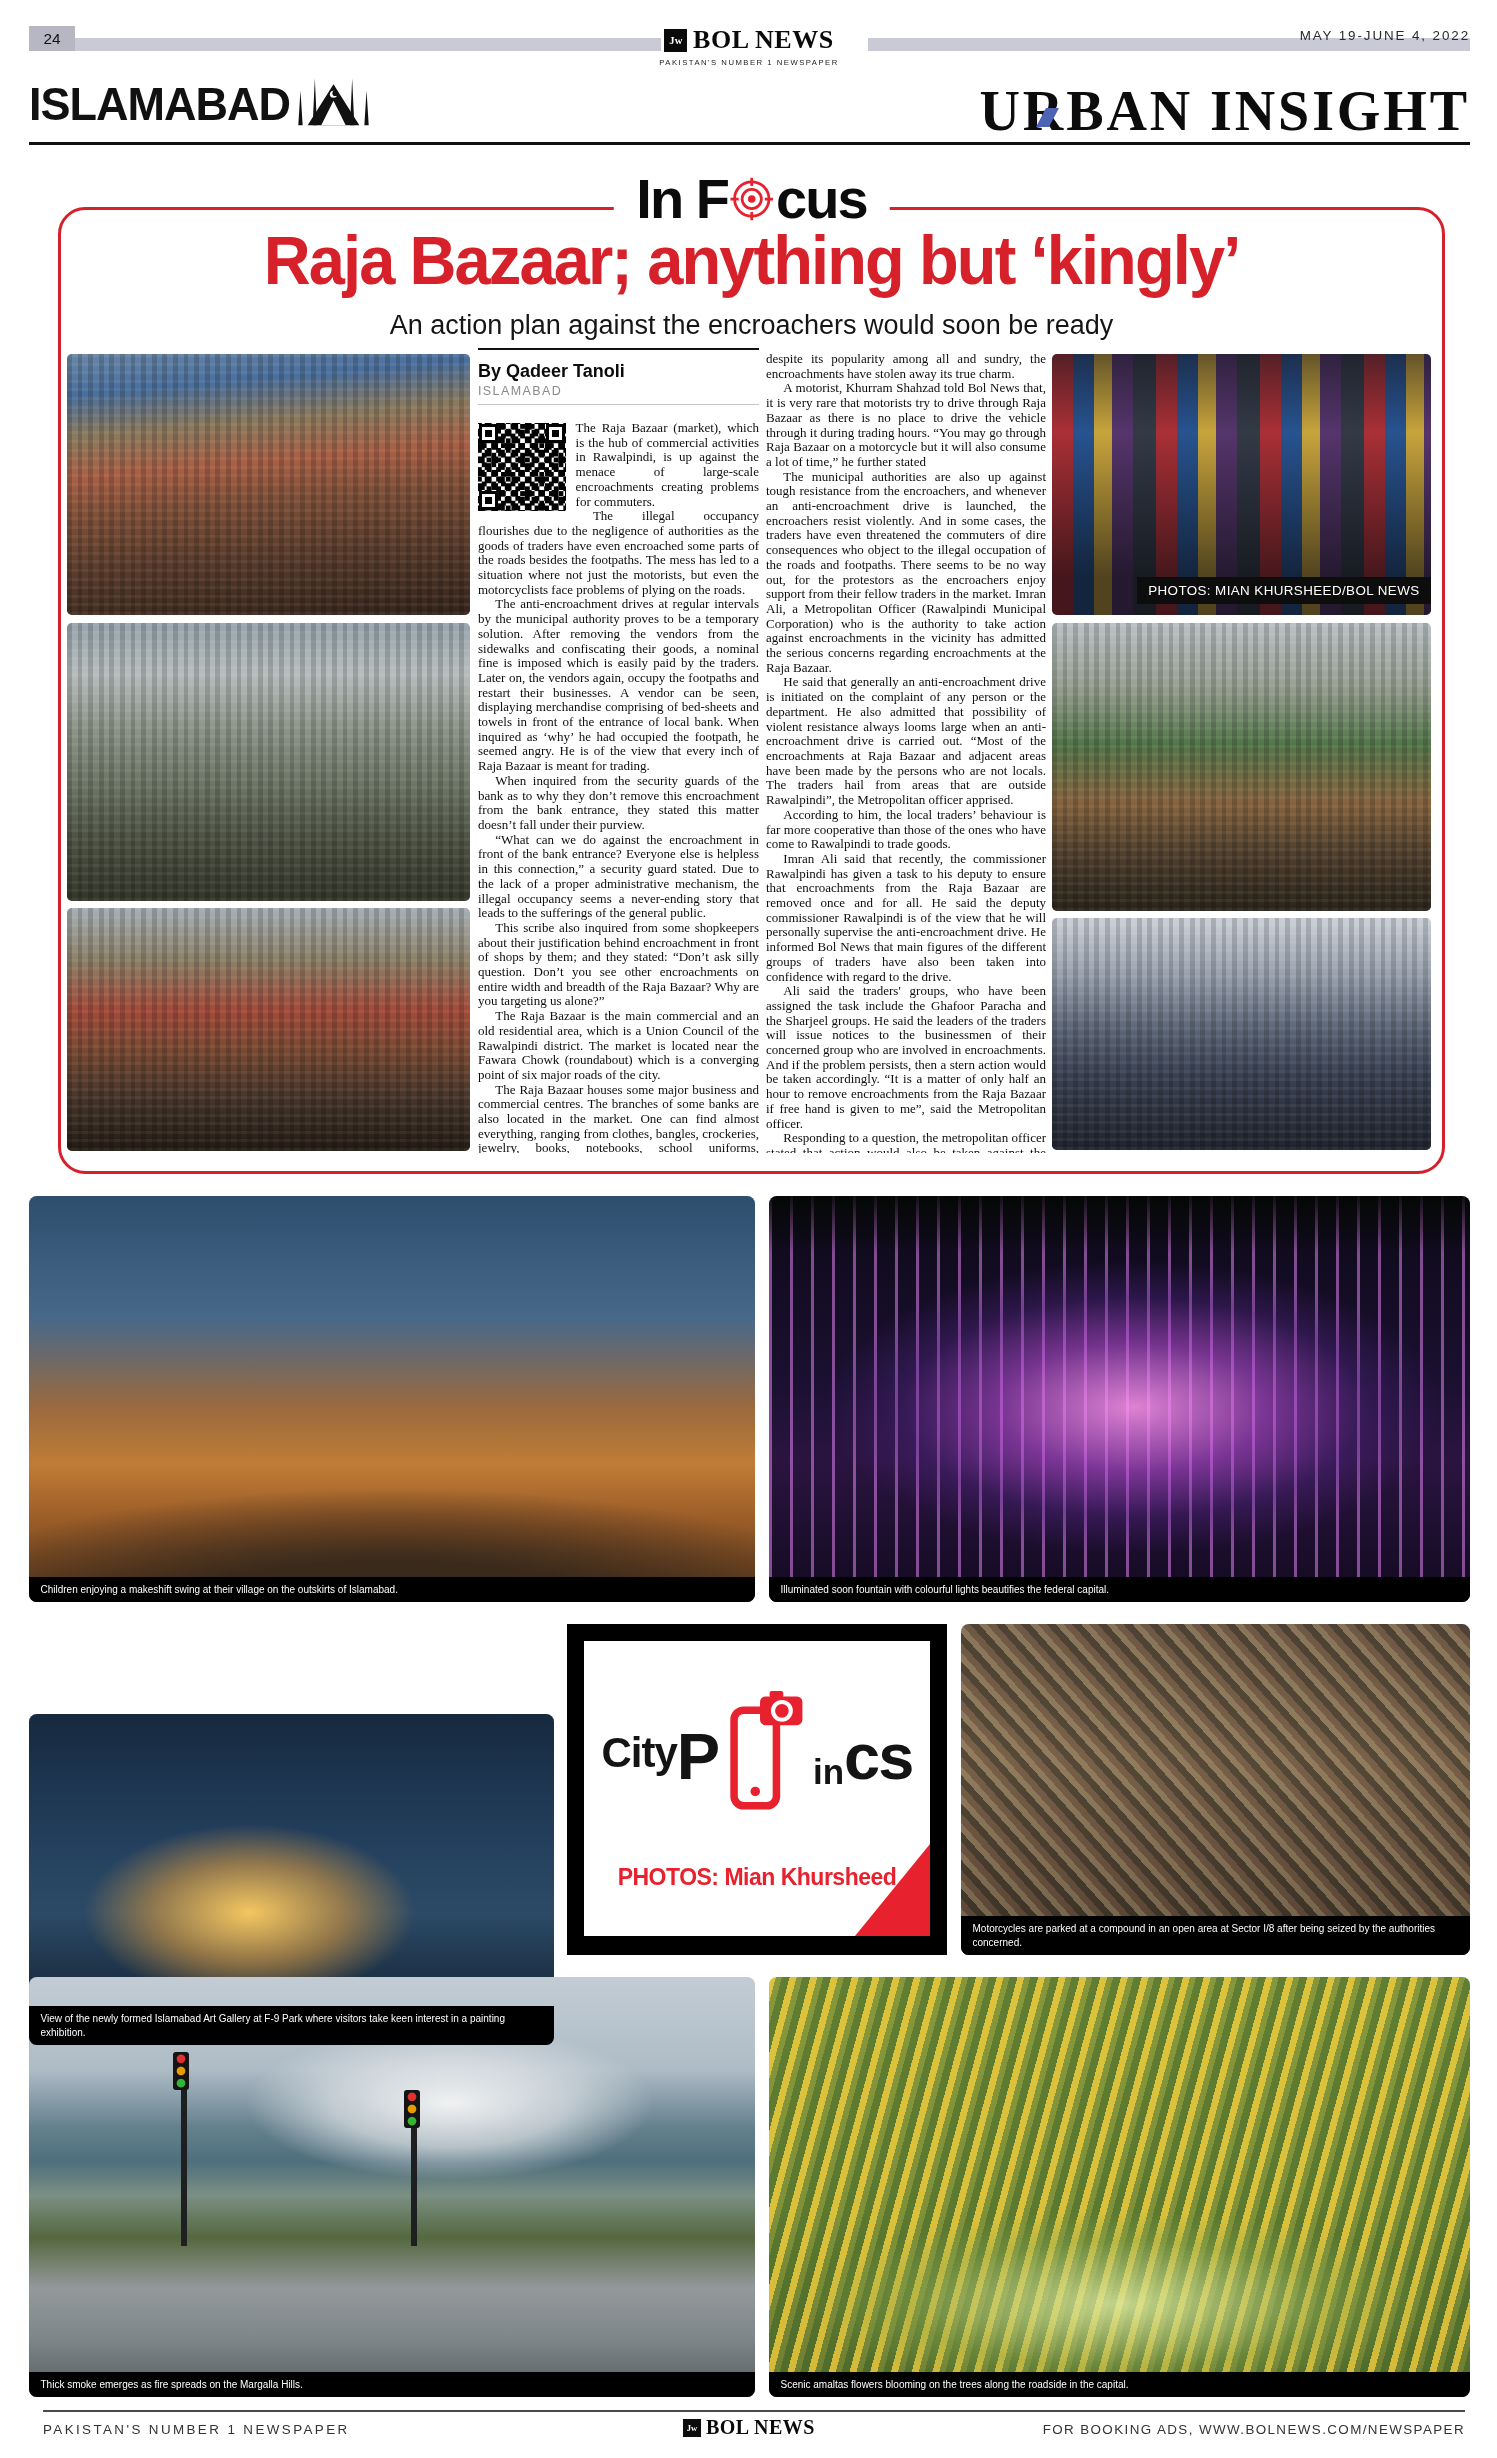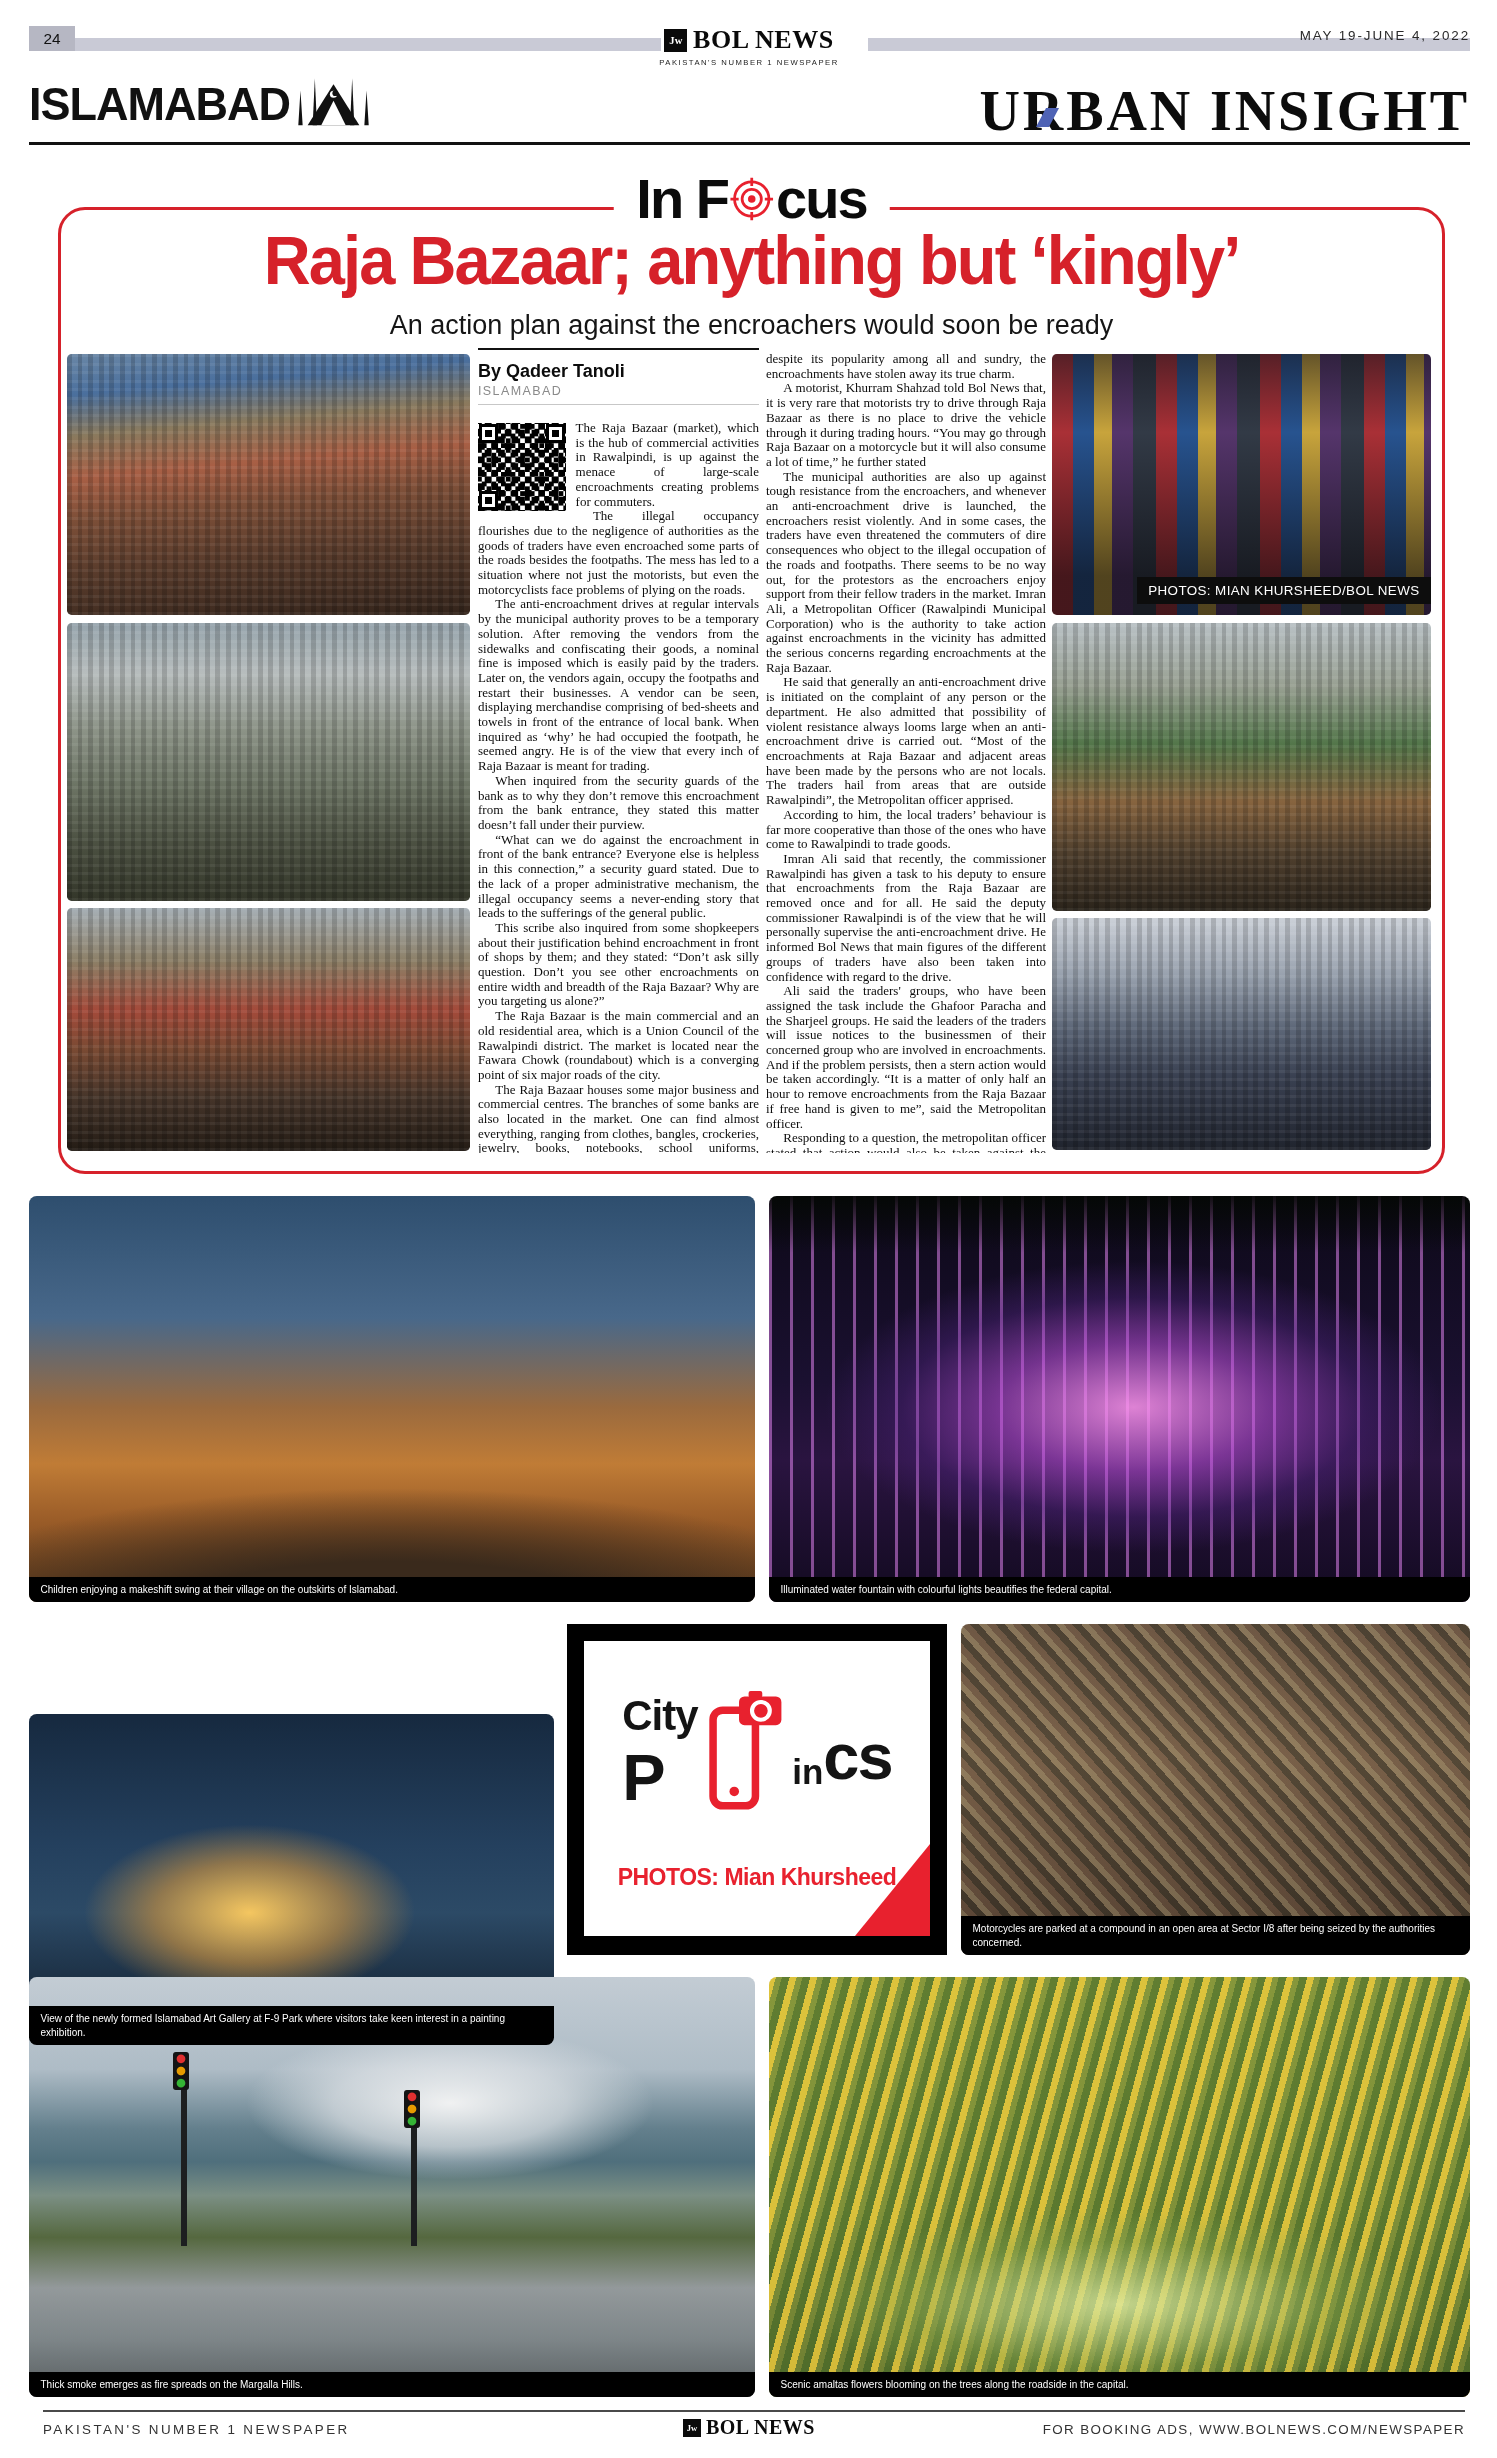--- a/index.html
+++ b/index.html
@@ -104,21 +104,21 @@
   .qr .f{position:absolute;width:19px;height:19px;border:3.8px solid #000;background:#fff;box-sizing:border-box;}
   .qr .f::after{content:"";position:absolute;inset:2.9px;background:#000;}
   .qr .f.tl{top:1px;left:1px}.qr .f.tr{top:1px;right:1px}.qr .f.bl{bottom:1px;left:1px}
 
   
   .cip{position:absolute;left:567px;top:1624px;width:380px;height:331px;background:#000;}
   .cip-card{position:absolute;inset:17.3px 17.3px 19px 17.3px;background:#fff;overflow:hidden;}
   .cip-tri{position:absolute;right:0;bottom:0;width:0;height:0;border-left:75px solid transparent;
            border-bottom:92px solid #e8212e;}
   .cip-logo{position:absolute;left:0;right:0;top:50px;display:flex;justify-content:center;align-items:center;gap:5.8px;}
-  .cip-colL{display:flex;flex-direction:column;align-items:flex-start;}
+  .cip-colL{display:flex;flex-direction:row;align-items:center;}
   .cip-colR{display:flex;align-items:flex-end;}
   .cip-city{font-size:42px;font-weight:800;letter-spacing:-1px;color:#141414;line-height:1;}
   .cip-in{font-size:35px;font-weight:800;color:#141414;line-height:1;margin-top:5.8px;}
   .cip-big{font-size:65px;font-weight:800;letter-spacing:-1.9px;color:#141414;line-height:1;margin-top:7.7px;}
   .cip-credit{position:absolute;left:0;right:0;top:223px;text-align:center;color:#e8212e;
               font-size:23px;font-weight:800;letter-spacing:-0.5px;}
 
   
   .f-rule{position:absolute;left:43px;top:2410px;width:1422px;height:1.9px;background:#4a4a4a;}
   .f-left{position:absolute;left:43px;top:2422px;font-size:13.4px;letter-spacing:2.4px;color:#333;}
@@ -225,21 +225,21 @@
       <p>According to him, the local traders’ behaviour is far more cooperative than those of the ones who have come to Rawalpindi to trade goods.</p>
       <p>Imran Ali said that recently, the commissioner Rawalpindi has given a task to his deputy to ensure that encroachments from the Raja Bazaar are removed once and for all.  He said the deputy commissioner Rawalpindi is of the view that he will personally supervise the anti-encroachment drive. He informed Bol News that main figures of the different groups of traders have also been taken into confidence with regard to the drive.</p>
       <p>Ali said the traders' groups, who have been assigned the task include the Ghafoor Paracha and the Sharjeel groups. He said the leaders of the traders will issue notices to the businessmen of their concerned group who are involved in encroachments. And if the problem persists, then a stern action would be taken accordingly. “It is a matter of only half an hour to remove encroachments from the Raja Bazaar if free hand is given to me”, said the Metropolitan officer.</p>
       <p>Responding to a question, the metropolitan officer stated that action would also be taken against the encroachers at the Murree Road.</p>
     </div>
 
   <div class="ph sq ph-swing" style="left:29px;top:1196px;width:726px;height:406px;">
     <div class="cap">Children enjoying a makeshift swing at their village on the outskirts of Islamabad.</div>
   </div>
   <div class="ph sq ph-fountain" style="left:769px;top:1196px;width:701px;height:406px;">
-    <div class="cap">Illuminated water fountain with colourful lights beautifies the federal capital.</div>
+    <div class="cap">Illuminated soon fountain with colourful lights beautifies the federal capital.</div>
   </div>
 
   <div class="ph sq ph-gallery" style="left:29px;top:1714px;width:525px;height:331px;">
     <div class="cap">View of the newly formed Islamabad Art Gallery at F-9 Park where visitors take keen interest in a painting exhibition.</div>
   </div>
 
   <div class="cip">
     <div class="cip-card">
       <div class="cip-logo">
         <div class="cip-colL">

